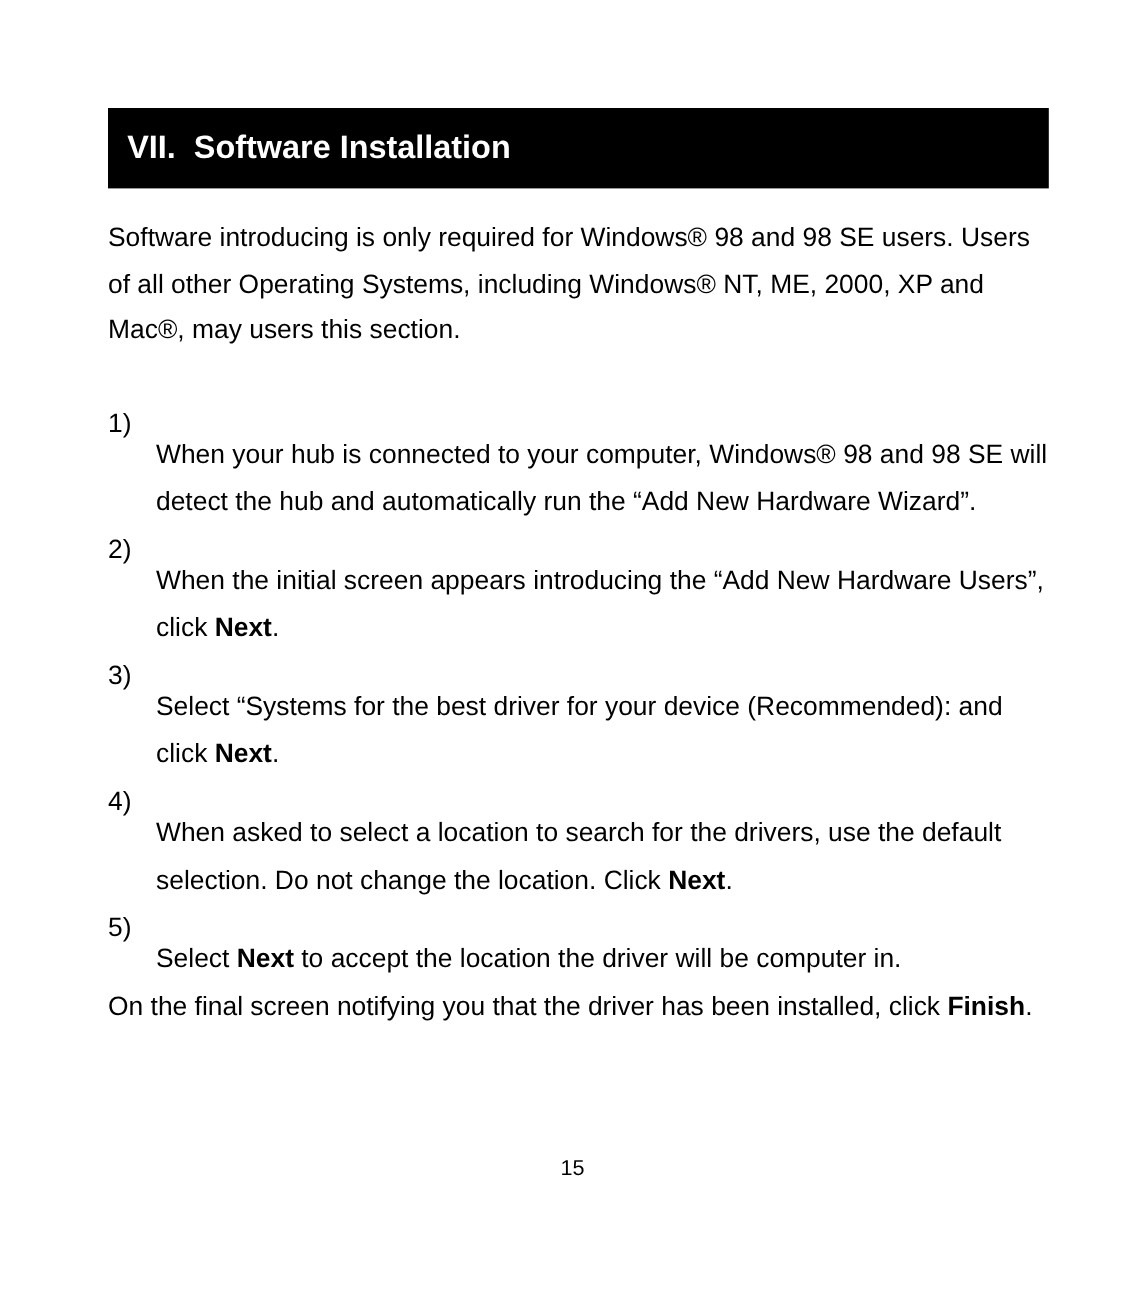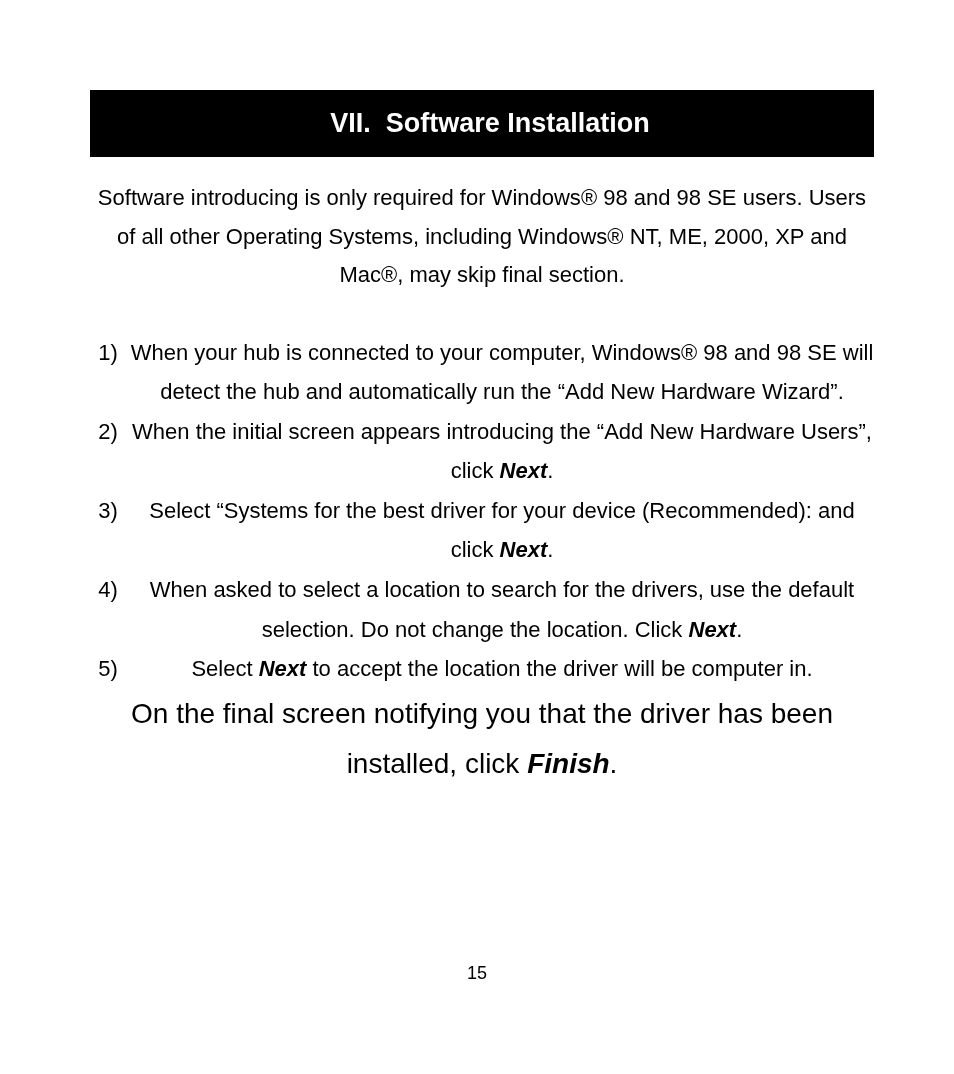--- a/index.html
+++ b/index.html
@@ -1,19 +1,18 @@
 <!DOCTYPE html>
 <html><head>
   <meta charset="utf-8">
   <style>
     * {
       margin: 0;
       padding: 0;
       box-sizing: border-box;
-      text-align: center;
     }
     body {
       width: 954px;
       height: 1074px;
       background: #ffffff;
       font-family: Arial, Helvetica, sans-serif;
       color: #000000;
       position: relative;
     }
     .page {
@@ -39,49 +38,49 @@
     .list-item {
       display: flex;
       margin-bottom: 0;
     }
     .list-num {
       flex: 0 0 40px;
       padding-right: 4px;
     }
     .list-text {
       flex: 1;
+      margin-top: 26px;
     }
     .closing {
-      font-size: 28px;
+      font-size: 22px;
       line-height: 1.8;
     }
     .bold {
       font-weight: bold;
-      font-style: italic;
     }
     .page-number {
       position: absolute;
       bottom: 90px;
       left: 0;
       right: 0;
       text-align: center;
       font-size: 18px;
     }
   </style>
 </head>
 <body>
 
 <div class="page">
 
   <div class="section-header">
     <span>VII.</span>&nbsp;&nbsp;<span>Software Installation</span>
   </div>
 
   <p class="intro">
-    <span>Software introducing is only required for Windows</span><span>®</span><span> 98 and 98 SE users. Users of all other Operating Systems, including Windows</span><span>®</span><span> NT, ME, 2000, XP and Mac</span><span>®</span><span>, may skip final section.</span>
+    <span>Software introducing is only required for Windows</span><span>®</span><span> 98 and 98 SE users. Users of all other Operating Systems, including Windows</span><span>®</span><span> NT, ME, 2000, XP and Mac</span><span>®</span><span>, may users this section.</span>
   </p>
 
   <div class="list">
 
     <div class="list-item">
       <div class="list-num">1)</div>
       <div class="list-text">
         <span>When your hub is connected to your computer, Windows</span><span>®</span><span> 98 and 98 SE will detect the hub and automatically run the “Add New Hardware Wizard”.</span>
       </div>
     </div>

